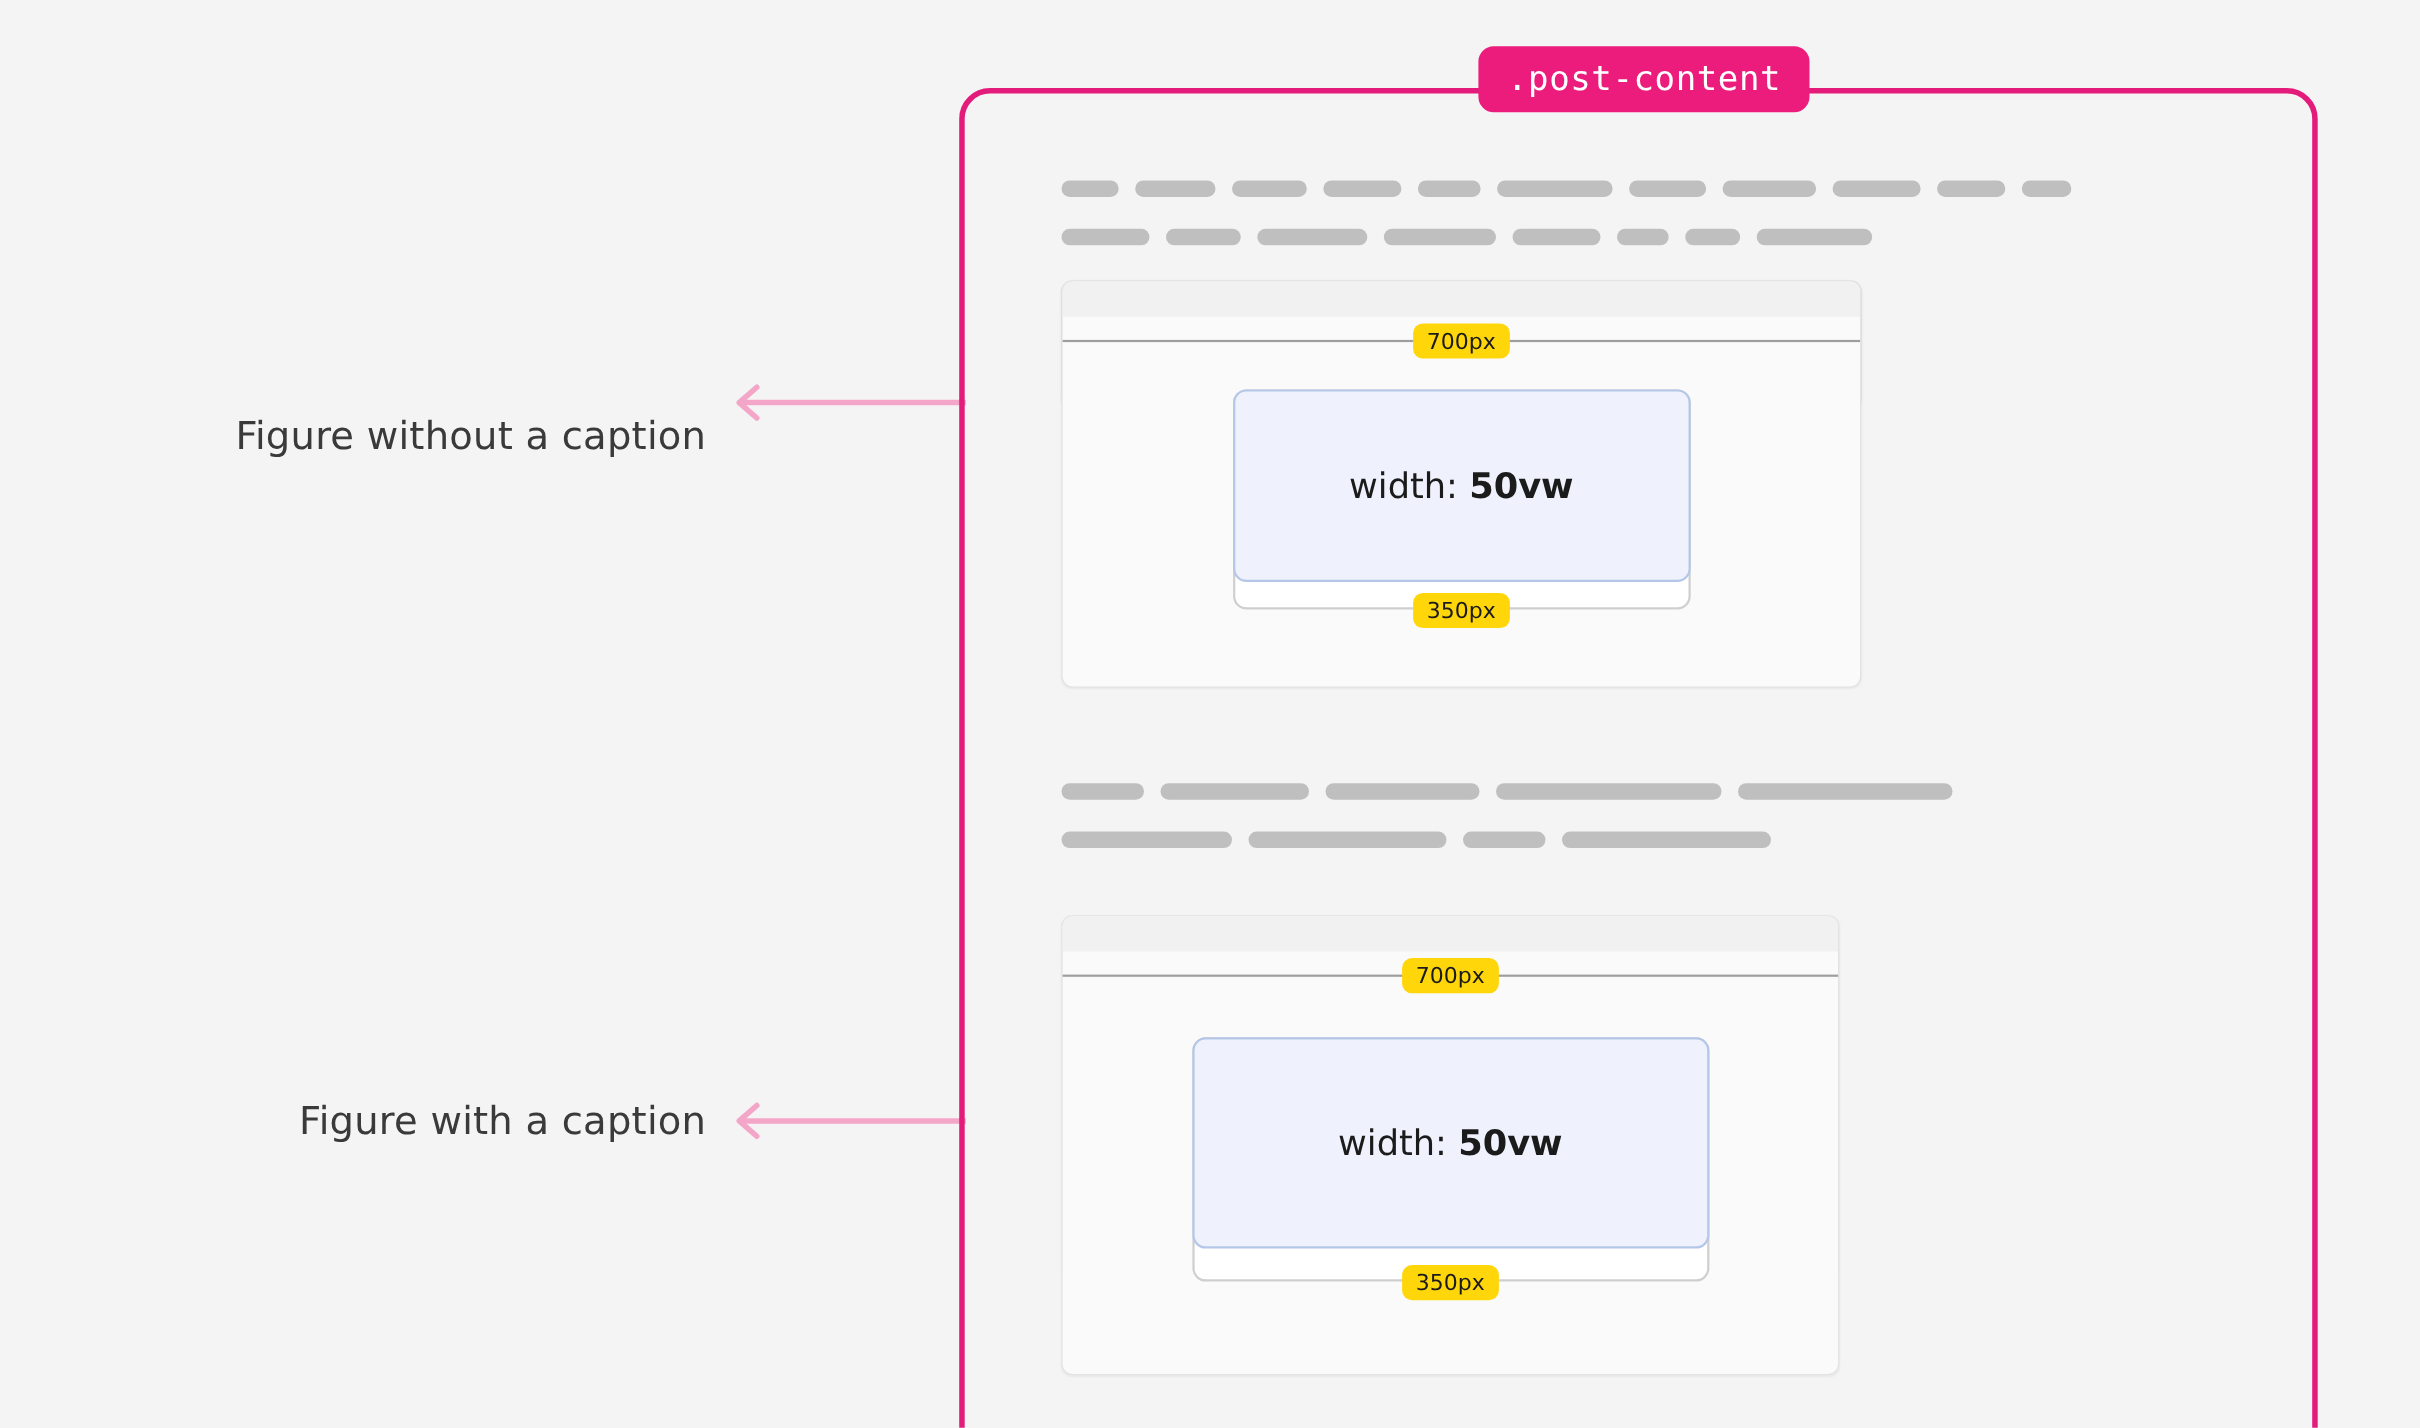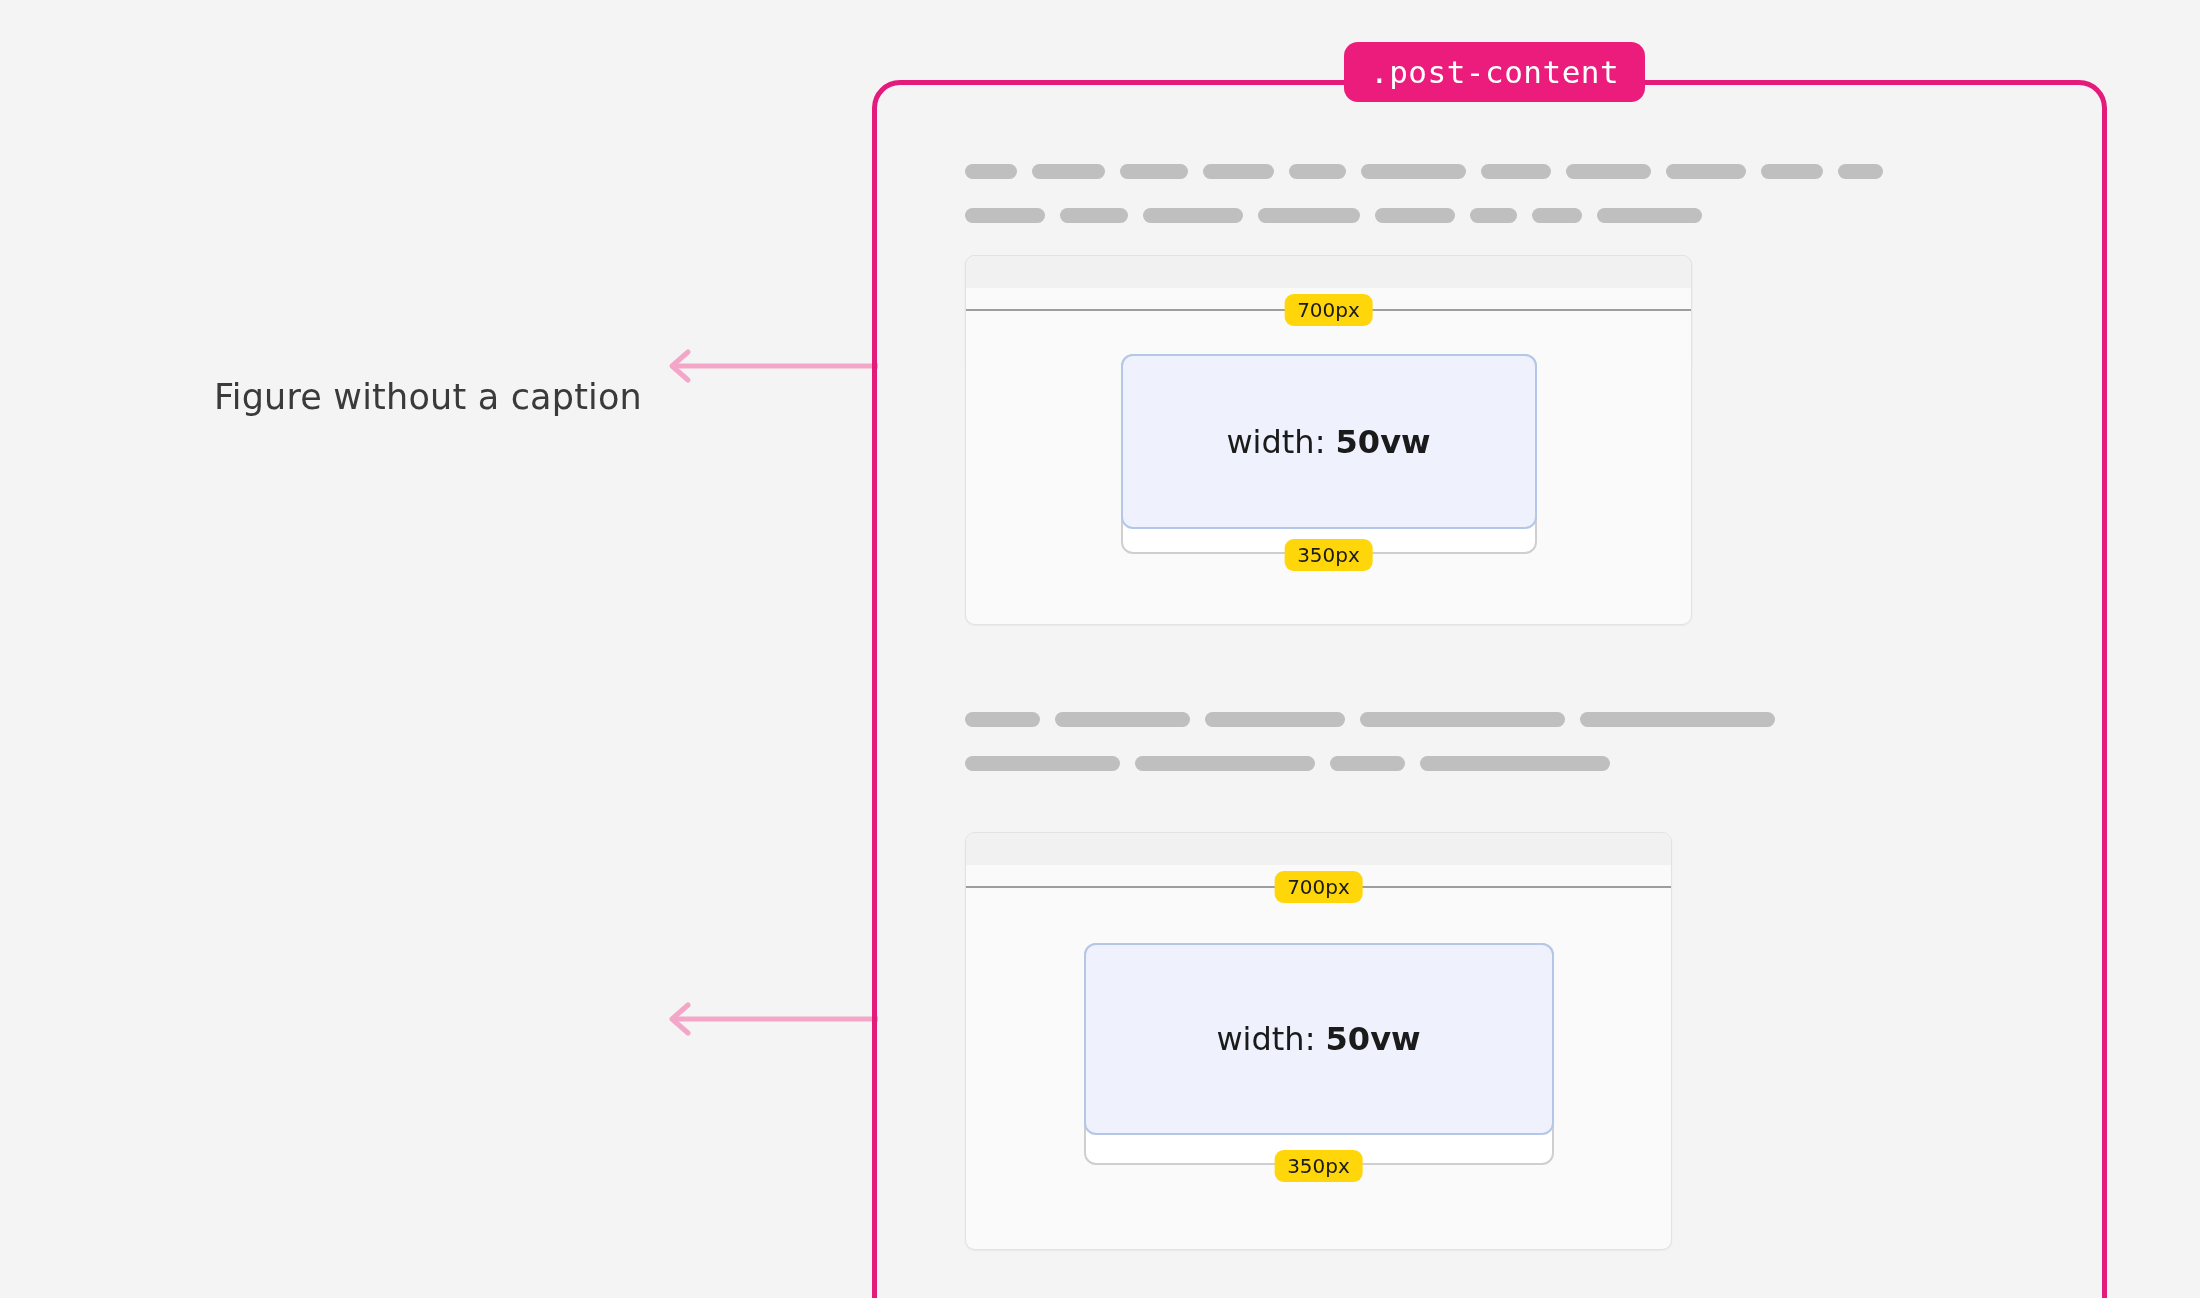--- a/index.html
+++ b/index.html
@@ -173,20 +173,21 @@
 <body>
 
 <div id="stage">
 
   <div id="anno-label-1" class="anno-label">Figure without a caption</div>
   <svg id="anno-arrow-1" class="anno-arrow" viewBox="0 0 230 40">
     <line x1="26" y1="20" x2="230" y2="20" stroke="#F4A6C8" stroke-width="5" stroke-linecap="round"></line>
     <polyline points="40,6 24,20 40,34" fill="none" stroke="#F4A6C8" stroke-width="5" stroke-linecap="round" stroke-linejoin="round"></polyline>
   </svg>
 
+  <div id="anno-label-2" class="anno-label">Figure with a caption</div>
   <svg id="anno-arrow-2" class="anno-arrow" viewBox="0 0 230 40">
     <line x1="26" y1="20" x2="230" y2="20" stroke="#F4A6C8" stroke-width="5" stroke-linecap="round"></line>
     <polyline points="40,6 24,20 40,34" fill="none" stroke="#F4A6C8" stroke-width="5" stroke-linecap="round" stroke-linejoin="round"></polyline>
   </svg>
 
   <div id="post-content-box"></div>
   <div id="post-content-badge">.post-content</div>
 
   <div id="skeleton-1" class="skeleton-block">
     <div class="skeleton-line">

